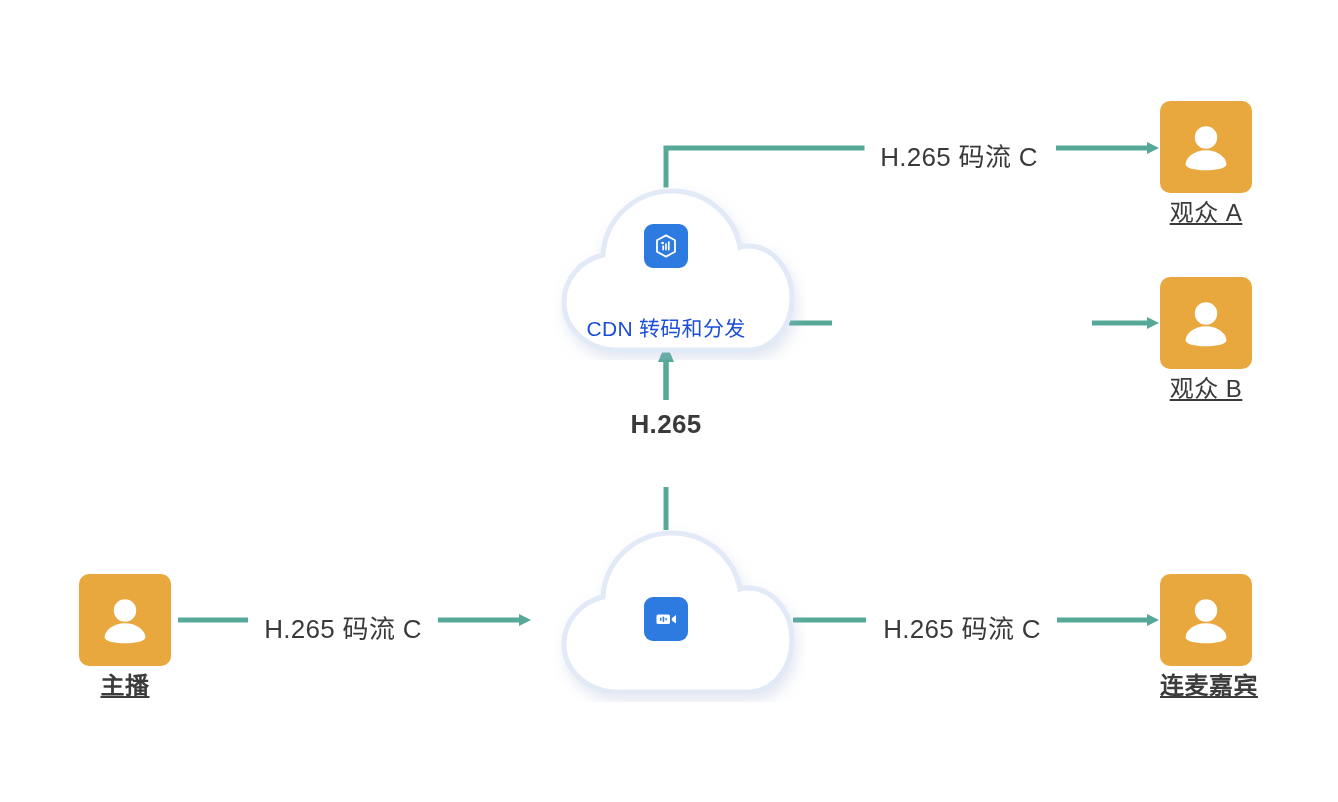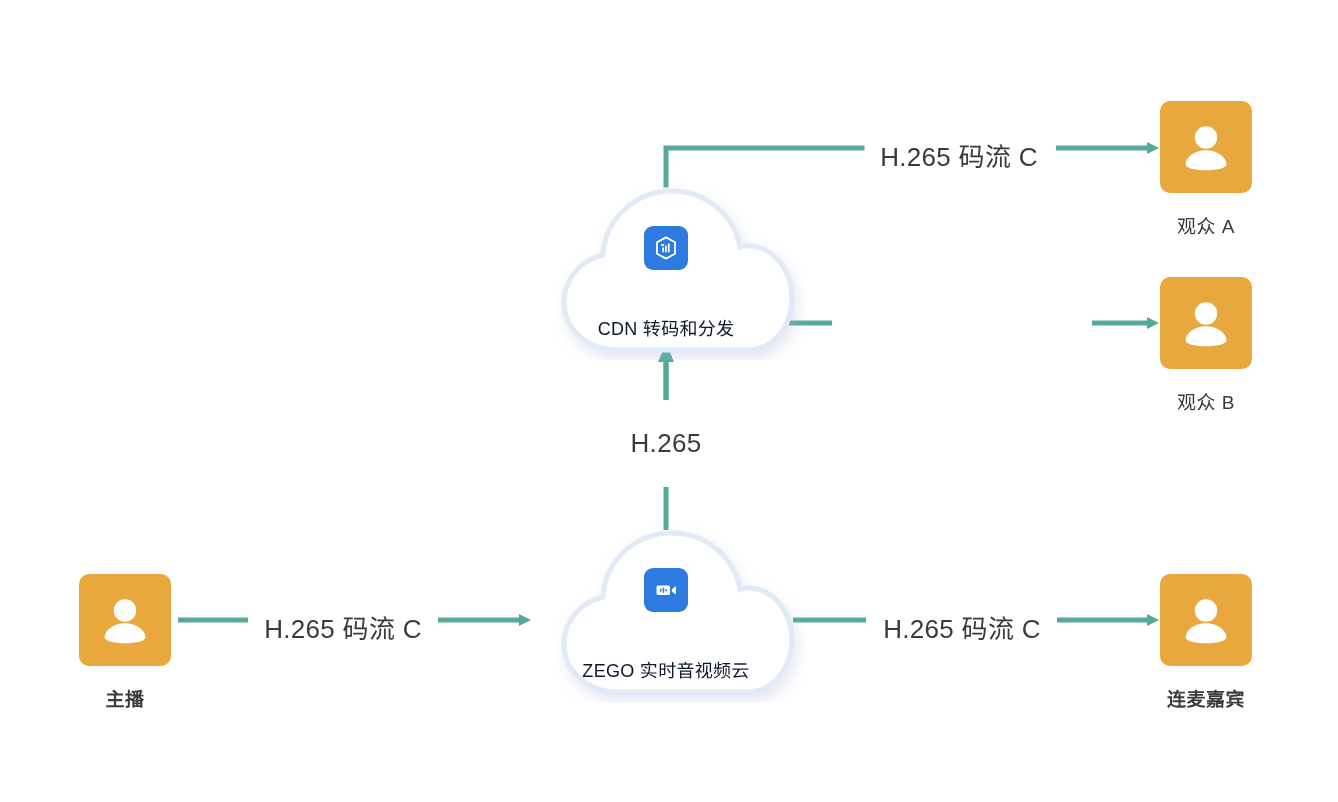--- a/index.html
+++ b/index.html
@@ -42,26 +42,27 @@
     position: relative;
   }
   .person-tile svg {
     position: absolute;
     left: 50%;
     top: 50%;
     transform: translate(-50%, -50%);
     display: block;
   }
   .person-label {
-    margin-top: 18px;
-    font-size: 19px;
+    margin-top: 0;
+    font-size: 24px;
     font-weight: 700;
     color: #3c3c3c;
     letter-spacing: 0.5px;
     white-space: nowrap;
+    text-decoration: underline;
   }
   .person-label.regular {
     font-weight: 400;
     color: #3a3a3a;
   }
 
   
   .cloud-node {
     position: absolute;
     width: 280px;
@@ -89,22 +90,22 @@
     width: 44px;
     height: 44px;
     border-radius: 9px;
     background: #2d7ae0;
     display: flex;
     align-items: center;
     justify-content: center;
     margin-bottom: 12px;
   }
   .cloud-label {
-    font-size: 18px;
-    color: #0f172a;
+    font-size: 21px;
+    color: #1d4ed8;
     white-space: nowrap;
     letter-spacing: 0.3px;
     margin-top: 32px;
   }
 
   
   .edge-label {
     position: absolute;
     font-size: 26px;
     color: #3a3a3a;
@@ -157,21 +158,21 @@
     <g>
       <line x1="789" y1="323" x2="832" y2="323" stroke="#56a999" stroke-width="5"></line>
       <line x1="1092" y1="323" x2="1148" y2="323" stroke="#56a999" stroke-width="5" marker-end="url(#arrowR)"></line>
     </g>
   </svg>
 
   <div class="edge-label" style="left:262px; top:607px; width:162px;">H.265 码流 C</div>
 
   <div class="edge-label" style="left:878px; top:607px; width:168px;">H.265 码流 C</div>
 
-  <div class="edge-label" style="left:586px; top:421px; width:160px;">
+  <div class="edge-label" style="left:586px; top:402px; width:160px;font-weight:bold;">
     <div>H.265</div>
   </div>
 
   <div class="edge-label" style="left:876px; top:135px; width:166px;">H.265 码流 C</div>
 
 
   <div class="cloud-node" style="left:526px; top:180px;">
     <svg class="cloud-svg" width="280" height="180" viewBox="0 0 280 180" xmlns="http://www.w3.org/2000/svg">
       <path filter="url(#cloudShadow)" d="M92,170
                C62,170 38,149 38,122
@@ -212,21 +213,20 @@
     <div class="cloud-inner">
       <div class="cloud-icon">
         <svg width="26" height="26" viewBox="0 0 26 26" xmlns="http://www.w3.org/2000/svg">
           <rect x="3.5" y="8.5" width="13.5" height="9.6" rx="1.6" fill="#ffffff"></rect>
           <path d="M18.8 12.2 L23 9.0 L23 17.6 L18.8 14.4 Z" fill="#ffffff"></path>
           <rect x="7.0" y="11.4" width="1.5" height="3.6" rx="0.7" fill="#2d7ae0"></rect>
           <rect x="9.7" y="10.5" width="1.5" height="5.4" rx="0.7" fill="#2d7ae0"></rect>
           <rect x="12.4" y="11.9" width="1.5" height="2.6" rx="0.7" fill="#2d7ae0"></rect>
         </svg>
       </div>
-      <div class="cloud-label">ZEGO 实时音视频云</div>
     </div>
   </div>
 
   <div class="person-node" style="left:79px; top:574px;">
     <div class="person-tile">
       <svg width="56" height="56" viewBox="0 0 56 56" xmlns="http://www.w3.org/2000/svg">
         <circle cx="28" cy="18.5" r="11.2" fill="#ffffff"></circle>
         <path d="M28 31.2 C16.2 31.2 7.6 38.6 7.6 45.2 C7.6 49.0 16.2 51.2 28 51.2
                  C39.8 51.2 48.4 49.0 48.4 45.2 C48.4 38.6 39.8 31.2 28 31.2 Z" fill="#ffffff"></path>
       </svg>

